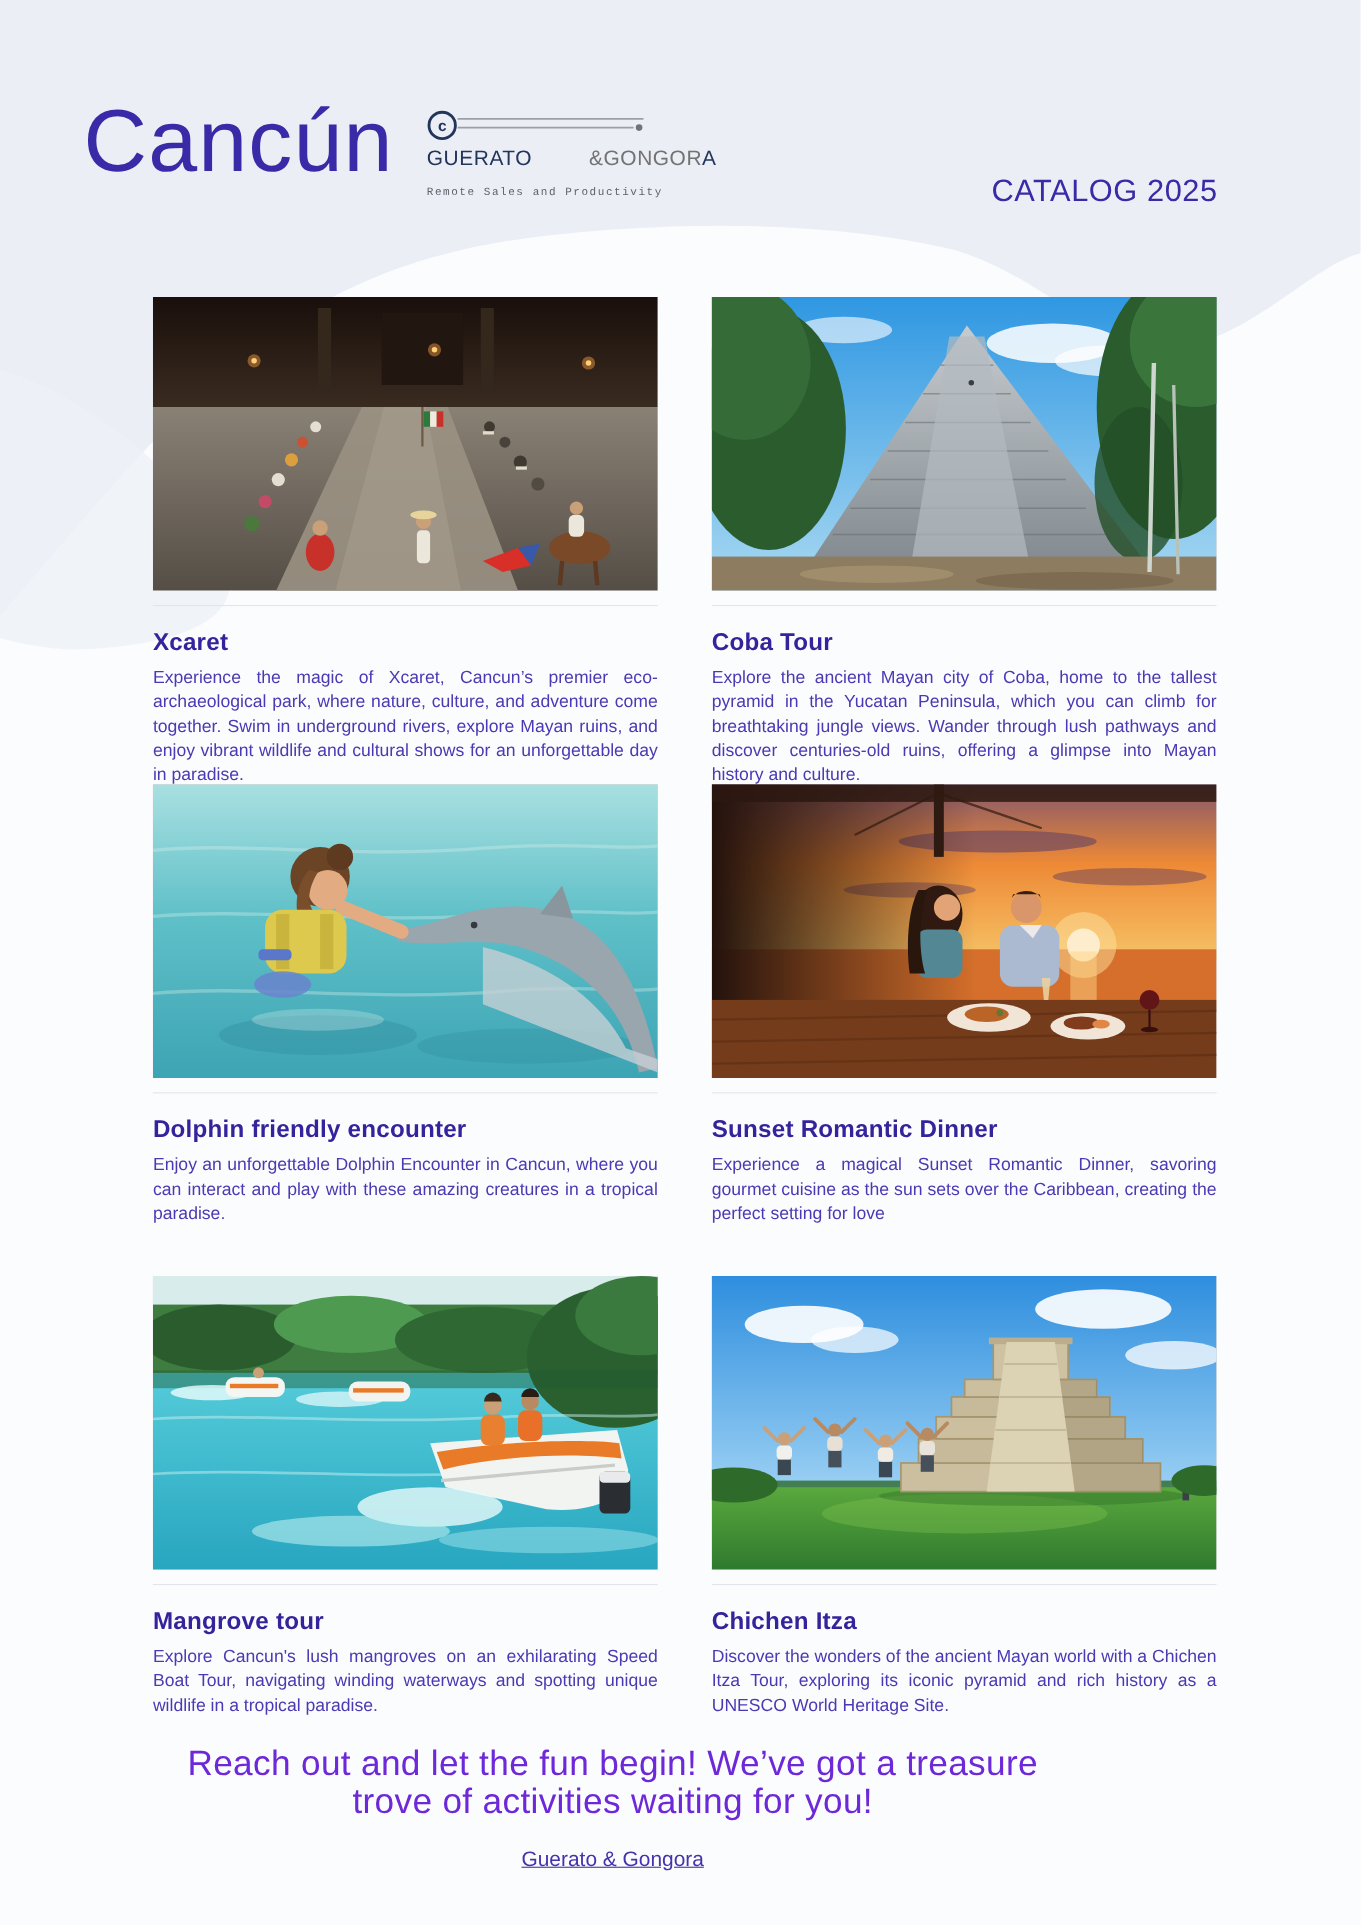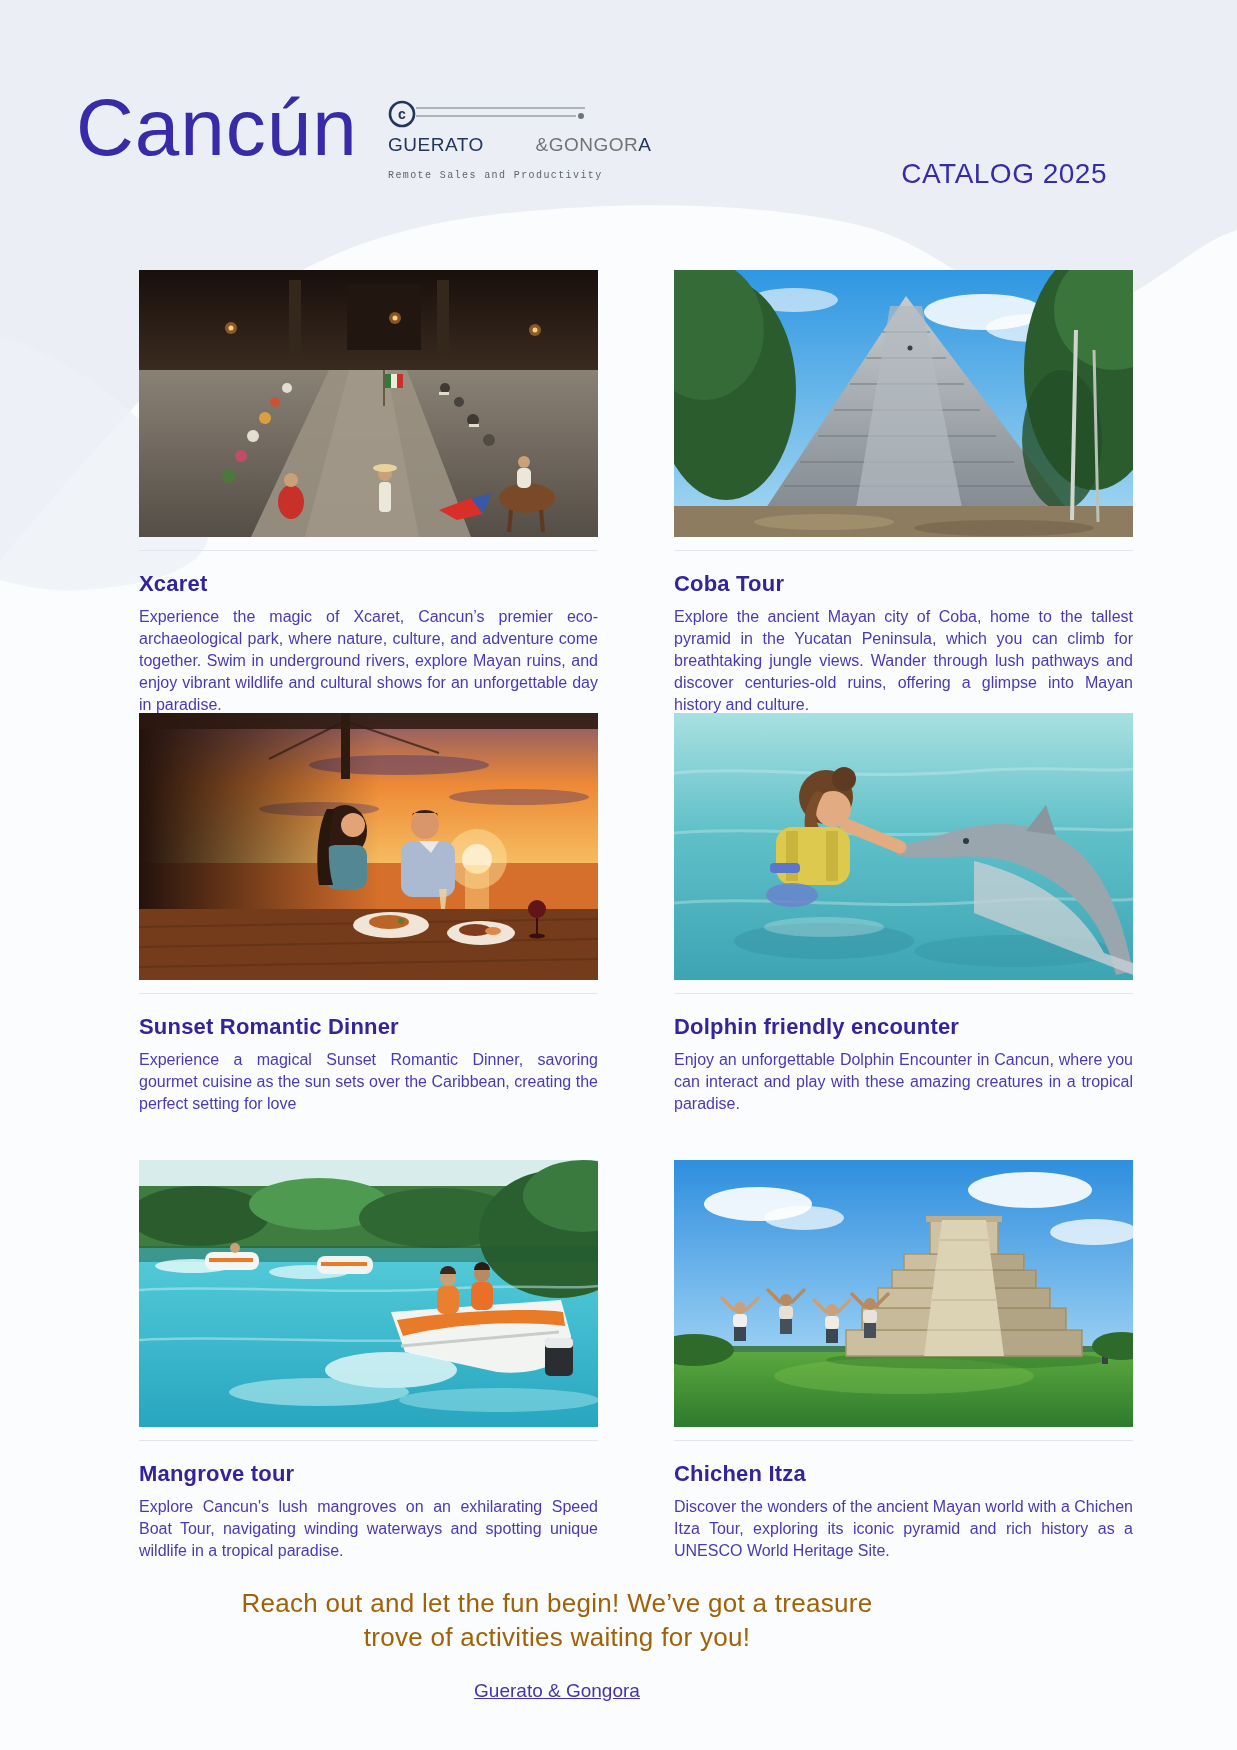--- a/index.html
+++ b/index.html
@@ -22,39 +22,39 @@
   .brand-name .b{font-weight:400;}
   .brand-name .l{font-weight:400;color:#737373;margin-left:46px;}
   .brand-tagline{font-size:10px;color:#5d636e;letter-spacing:1.4px;margin-top:14px;white-space:nowrap;font-family:Liberation Mono, monospace;}
   .catalog-label{
     position:absolute;right:130px;top:158px;
     font-size:28px;color:#392ba7;letter-spacing:.5px;font-weight:400;
   }
   
   .cards{
     position:absolute;left:139px;top:270px;
-    display:grid;grid-template-columns:459px 459px;column-gap:76px;
+    display:grid;grid-template-columns:459px 459px;column-gap:49px;
     grid-template-rows:443px 447px auto;
   }
   .card{margin:0;}
   .photo{width:459px;height:267px;overflow:hidden;background:#ccc;}
   .photo svg{display:block;width:459px;height:267px;}
   .divider{border-top:1px solid #e4e5ec;margin-top:13px;width:100%;}
   .card-title{
     margin:20px 0 9px 0;font-size:22px;font-weight:700;color:#33249c;letter-spacing:.2px;
   }
   .card-desc{
     margin:0;font-size:16px;line-height:22px;color:#4b39b4;
     text-align:justify;
   }
   
   .footer{
     position:absolute;left:57px;top:1586px;width:1000px;text-align:center;
   }
-  .footer-line{font-size:26px;color:#a16207;line-height:34px;letter-spacing:.3px;}
+  .footer-line{font-size:32px;color:#6d28d9;line-height:34px;letter-spacing:.3px;}
   .footer-link{
     display:inline-block;margin-top:26px;font-size:19px;color:#4334ad;
     text-decoration:underline;cursor:pointer;
   }
 </style>
 </head>
 <body>
 
 <svg class="wave" viewBox="0 0 1237 620" aria-hidden="true">
   <path fill="#ebeef5" d="M0,0 H1237 V230
@@ -195,20 +195,60 @@
     </div>
     <div class="divider"></div>
     <h2 class="card-title">Coba Tour</h2>
     <p class="card-desc">Explore the ancient Mayan city of Coba, home to the tallest pyramid in the Yucatan Peninsula, which you can climb for breathtaking jungle views. Wander through lush pathways and discover centuries-old ruins, offering a glimpse into Mayan history and culture.</p>
   </figure>
 
   <figure class="card">
     <div class="photo">
       <svg viewBox="0 0 459 267" preserveAspectRatio="none" aria-hidden="true">
         <defs>
+          <linearGradient id="dwat" x1="0" y1="0" x2="0" y2="1">
+            <stop offset="0" stop-color="#a9e0e1"></stop>
+              <stop offset=".45" stop-color="#5fc0c8"></stop>
+              <stop offset="1" stop-color="#3da4b4"></stop>
+          </linearGradient>
+        </defs>
+        <rect width="459" height="267" fill="url(#dwat)"></rect>
+        <g stroke="#d9f1ee" stroke-width="3" opacity=".35" fill="none">
+          <path d="M0,60 C80,52 180,68 300,58 C380,52 430,60 459,56"></path>
+          <path d="M0,120 C90,112 200,128 320,118 C390,112 440,120 459,116"></path>
+          <path d="M0,190 C90,182 200,198 320,188 C390,182 440,190 459,186"></path>
+        </g>
+        <ellipse cx="150" cy="228" rx="90" ry="18" fill="#2e8a9c" opacity=".35"></ellipse>
+        <ellipse cx="340" cy="238" rx="100" ry="16" fill="#2e8a9c" opacity=".3"></ellipse>
+        <path d="M459,258 C438,150 392,104 312,112 C272,116 248,132 228,130 L222,142 C250,150 300,136 340,150 C400,170 430,210 442,262 Z" fill="#9aa6ad"></path>
+        <path d="M300,148 C340,158 400,182 430,240 L459,250 L459,262 L300,200 Z" fill="#c6d0d4" opacity=".8"></path>
+        <polygon points="352,118 372,92 382,122" fill="#8a969d"></polygon>
+        <circle cx="292" cy="128" r="3" fill="#323a40"></circle>
+        <circle cx="152" cy="84" r="27" fill="#6b4426"></circle>
+        <circle cx="170" cy="66" r="12" fill="#5d3a20"></circle>
+        <circle cx="159" cy="96" r="18" fill="#e2ab82"></circle>
+        <path d="M150,80 C140,96 140,110 148,118 L132,120 C128,104 134,86 142,78 Z" fill="#7a4e2a"></path>
+        <line x1="172" y1="112" x2="226" y2="134" stroke="#e2ab82" stroke-width="13" stroke-linecap="round"></line>
+        <rect x="102" y="114" width="74" height="58" rx="16" fill="#ddc94e"></rect>
+        <rect x="112" y="118" width="12" height="50" fill="#c9b43e"></rect>
+        <rect x="152" y="118" width="12" height="50" fill="#c9b43e"></rect>
+        <rect x="96" y="150" width="30" height="10" rx="4" fill="#5a77c9"></rect>
+        <ellipse cx="118" cy="182" rx="26" ry="12" fill="#6a84cc" opacity=".85"></ellipse>
+        <ellipse cx="150" cy="214" rx="60" ry="10" fill="#d8f0ec" opacity=".3"></ellipse>
+      </svg>
+    </div>
+    <div class="divider"></div>
+    <h2 class="card-title">Dolphin friendly encounter</h2>
+    <p class="card-desc">Enjoy an unforgettable Dolphin Encounter in Cancun, where you can interact and play with these amazing creatures in a tropical paradise.</p>
+  </figure>
+
+  <figure class="card">
+    <div class="photo">
+      <svg viewBox="0 0 459 267" preserveAspectRatio="none" aria-hidden="true">
+        <defs>
           <linearGradient id="ssky" x1="0" y1="0" x2="0" y2="1">
             <stop offset="0" stop-color="#7c5670"></stop>
               <stop offset=".45" stop-color="#ee8c38"></stop>
               <stop offset="1" stop-color="#f8c96a"></stop>
           </linearGradient>
           <linearGradient id="sdark" x1="0" y1="0" x2="1" y2="0">
             <stop offset="0" stop-color="#170d0b"></stop>
               <stop offset="1" stop-color="#170d0b" stop-opacity="0"></stop>
           </linearGradient>
         </defs>
@@ -254,60 +294,20 @@
     </div>
     <div class="divider"></div>
     <h2 class="card-title">Sunset Romantic Dinner</h2>
     <p class="card-desc">Experience a magical Sunset Romantic Dinner, savoring gourmet cuisine as the sun sets over the Caribbean, creating the perfect setting for love</p>
   </figure>
 
   <figure class="card">
     <div class="photo">
       <svg viewBox="0 0 459 267" preserveAspectRatio="none" aria-hidden="true">
         <defs>
-          <linearGradient id="dwat" x1="0" y1="0" x2="0" y2="1">
-            <stop offset="0" stop-color="#a9e0e1"></stop>
-              <stop offset=".45" stop-color="#5fc0c8"></stop>
-              <stop offset="1" stop-color="#3da4b4"></stop>
-          </linearGradient>
-        </defs>
-        <rect width="459" height="267" fill="url(#dwat)"></rect>
-        <g stroke="#d9f1ee" stroke-width="3" opacity=".35" fill="none">
-          <path d="M0,60 C80,52 180,68 300,58 C380,52 430,60 459,56"></path>
-          <path d="M0,120 C90,112 200,128 320,118 C390,112 440,120 459,116"></path>
-          <path d="M0,190 C90,182 200,198 320,188 C390,182 440,190 459,186"></path>
-        </g>
-        <ellipse cx="150" cy="228" rx="90" ry="18" fill="#2e8a9c" opacity=".35"></ellipse>
-        <ellipse cx="340" cy="238" rx="100" ry="16" fill="#2e8a9c" opacity=".3"></ellipse>
-        <path d="M459,258 C438,150 392,104 312,112 C272,116 248,132 228,130 L222,142 C250,150 300,136 340,150 C400,170 430,210 442,262 Z" fill="#9aa6ad"></path>
-        <path d="M300,148 C340,158 400,182 430,240 L459,250 L459,262 L300,200 Z" fill="#c6d0d4" opacity=".8"></path>
-        <polygon points="352,118 372,92 382,122" fill="#8a969d"></polygon>
-        <circle cx="292" cy="128" r="3" fill="#323a40"></circle>
-        <circle cx="152" cy="84" r="27" fill="#6b4426"></circle>
-        <circle cx="170" cy="66" r="12" fill="#5d3a20"></circle>
-        <circle cx="159" cy="96" r="18" fill="#e2ab82"></circle>
-        <path d="M150,80 C140,96 140,110 148,118 L132,120 C128,104 134,86 142,78 Z" fill="#7a4e2a"></path>
-        <line x1="172" y1="112" x2="226" y2="134" stroke="#e2ab82" stroke-width="13" stroke-linecap="round"></line>
-        <rect x="102" y="114" width="74" height="58" rx="16" fill="#ddc94e"></rect>
-        <rect x="112" y="118" width="12" height="50" fill="#c9b43e"></rect>
-        <rect x="152" y="118" width="12" height="50" fill="#c9b43e"></rect>
-        <rect x="96" y="150" width="30" height="10" rx="4" fill="#5a77c9"></rect>
-        <ellipse cx="118" cy="182" rx="26" ry="12" fill="#6a84cc" opacity=".85"></ellipse>
-        <ellipse cx="150" cy="214" rx="60" ry="10" fill="#d8f0ec" opacity=".3"></ellipse>
-      </svg>
-    </div>
-    <div class="divider"></div>
-    <h2 class="card-title">Dolphin friendly encounter</h2>
-    <p class="card-desc">Enjoy an unforgettable Dolphin Encounter in Cancun, where you can interact and play with these amazing creatures in a tropical paradise.</p>
-  </figure>
-
-  <figure class="card">
-    <div class="photo">
-      <svg viewBox="0 0 459 267" preserveAspectRatio="none" aria-hidden="true">
-        <defs>
           <linearGradient id="mwat" x1="0" y1="0" x2="0" y2="1">
               <stop offset="0" stop-color="#55ccda"></stop>
               <stop offset="1" stop-color="#28a6c0"></stop>
             </linearGradient>
         </defs>
         <rect width="459" height="40" fill="#d8ecec"></rect>
         <rect x="0" y="86" width="459" height="181" fill="url(#mwat)"></rect>
         <rect x="0" y="26" width="459" height="62" fill="#3e7c40"></rect>
         <ellipse cx="60" cy="56" rx="70" ry="30" fill="#2a5c2e"></ellipse>
         <ellipse cx="180" cy="44" rx="70" ry="26" fill="#4e9a50"></ellipse>

